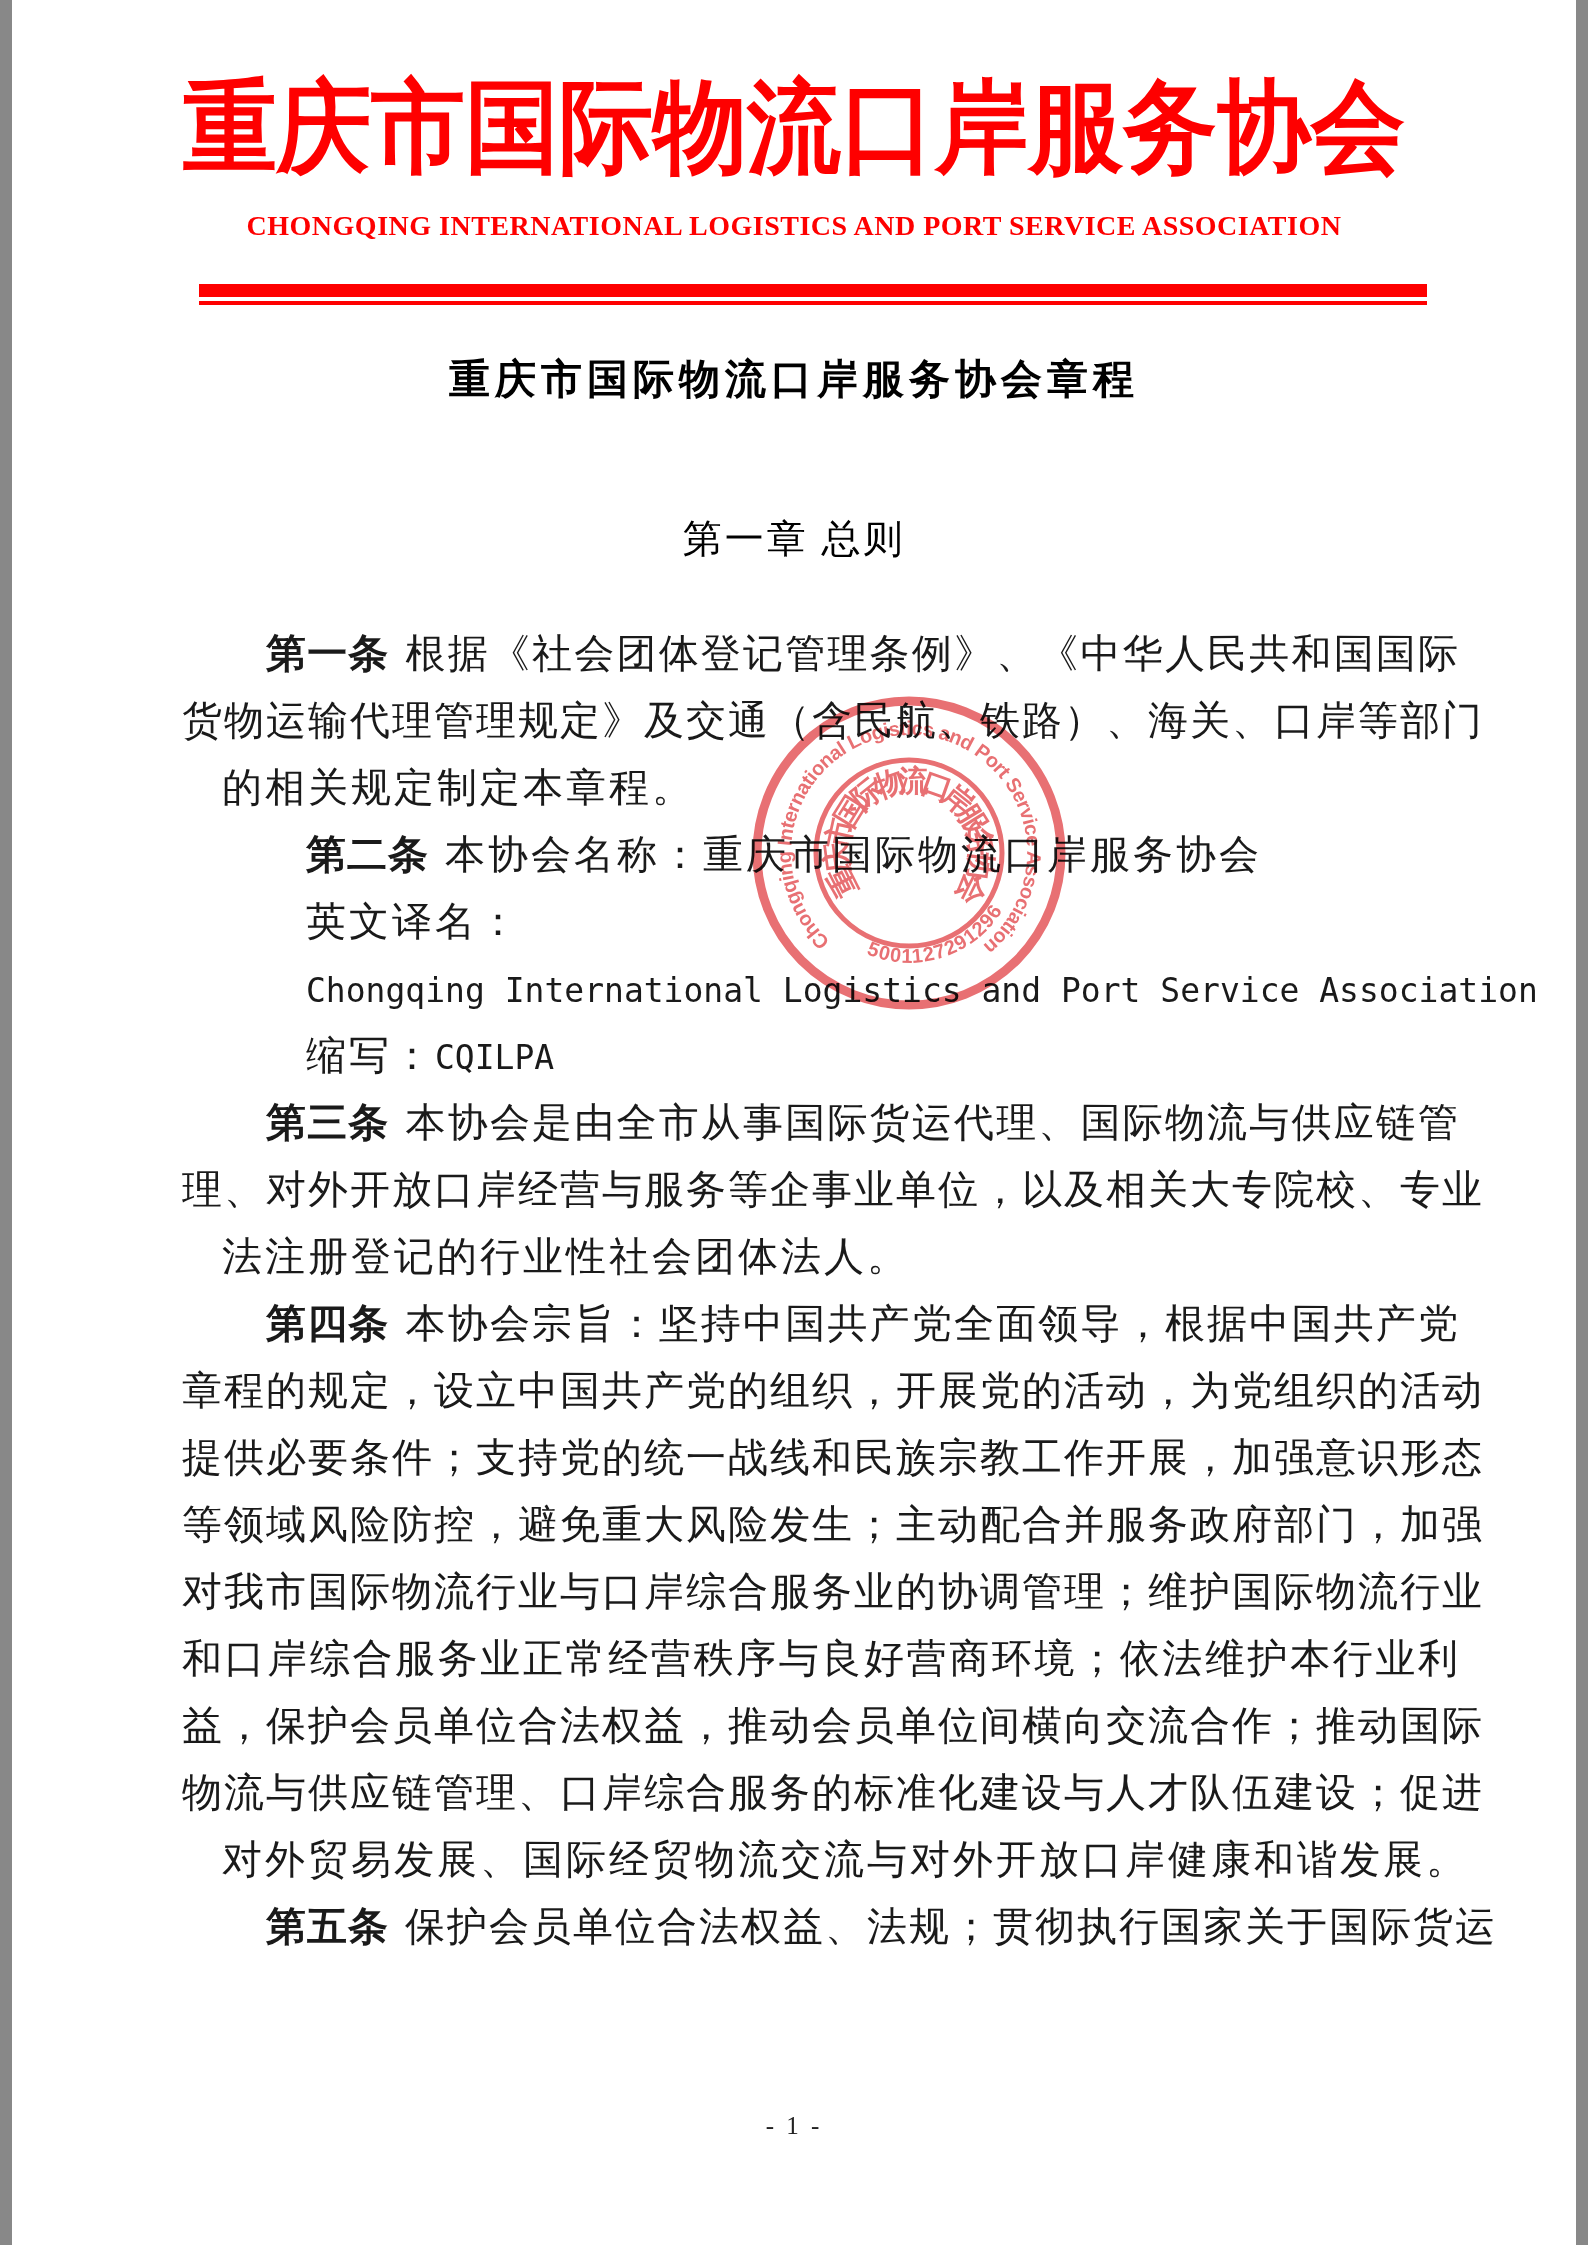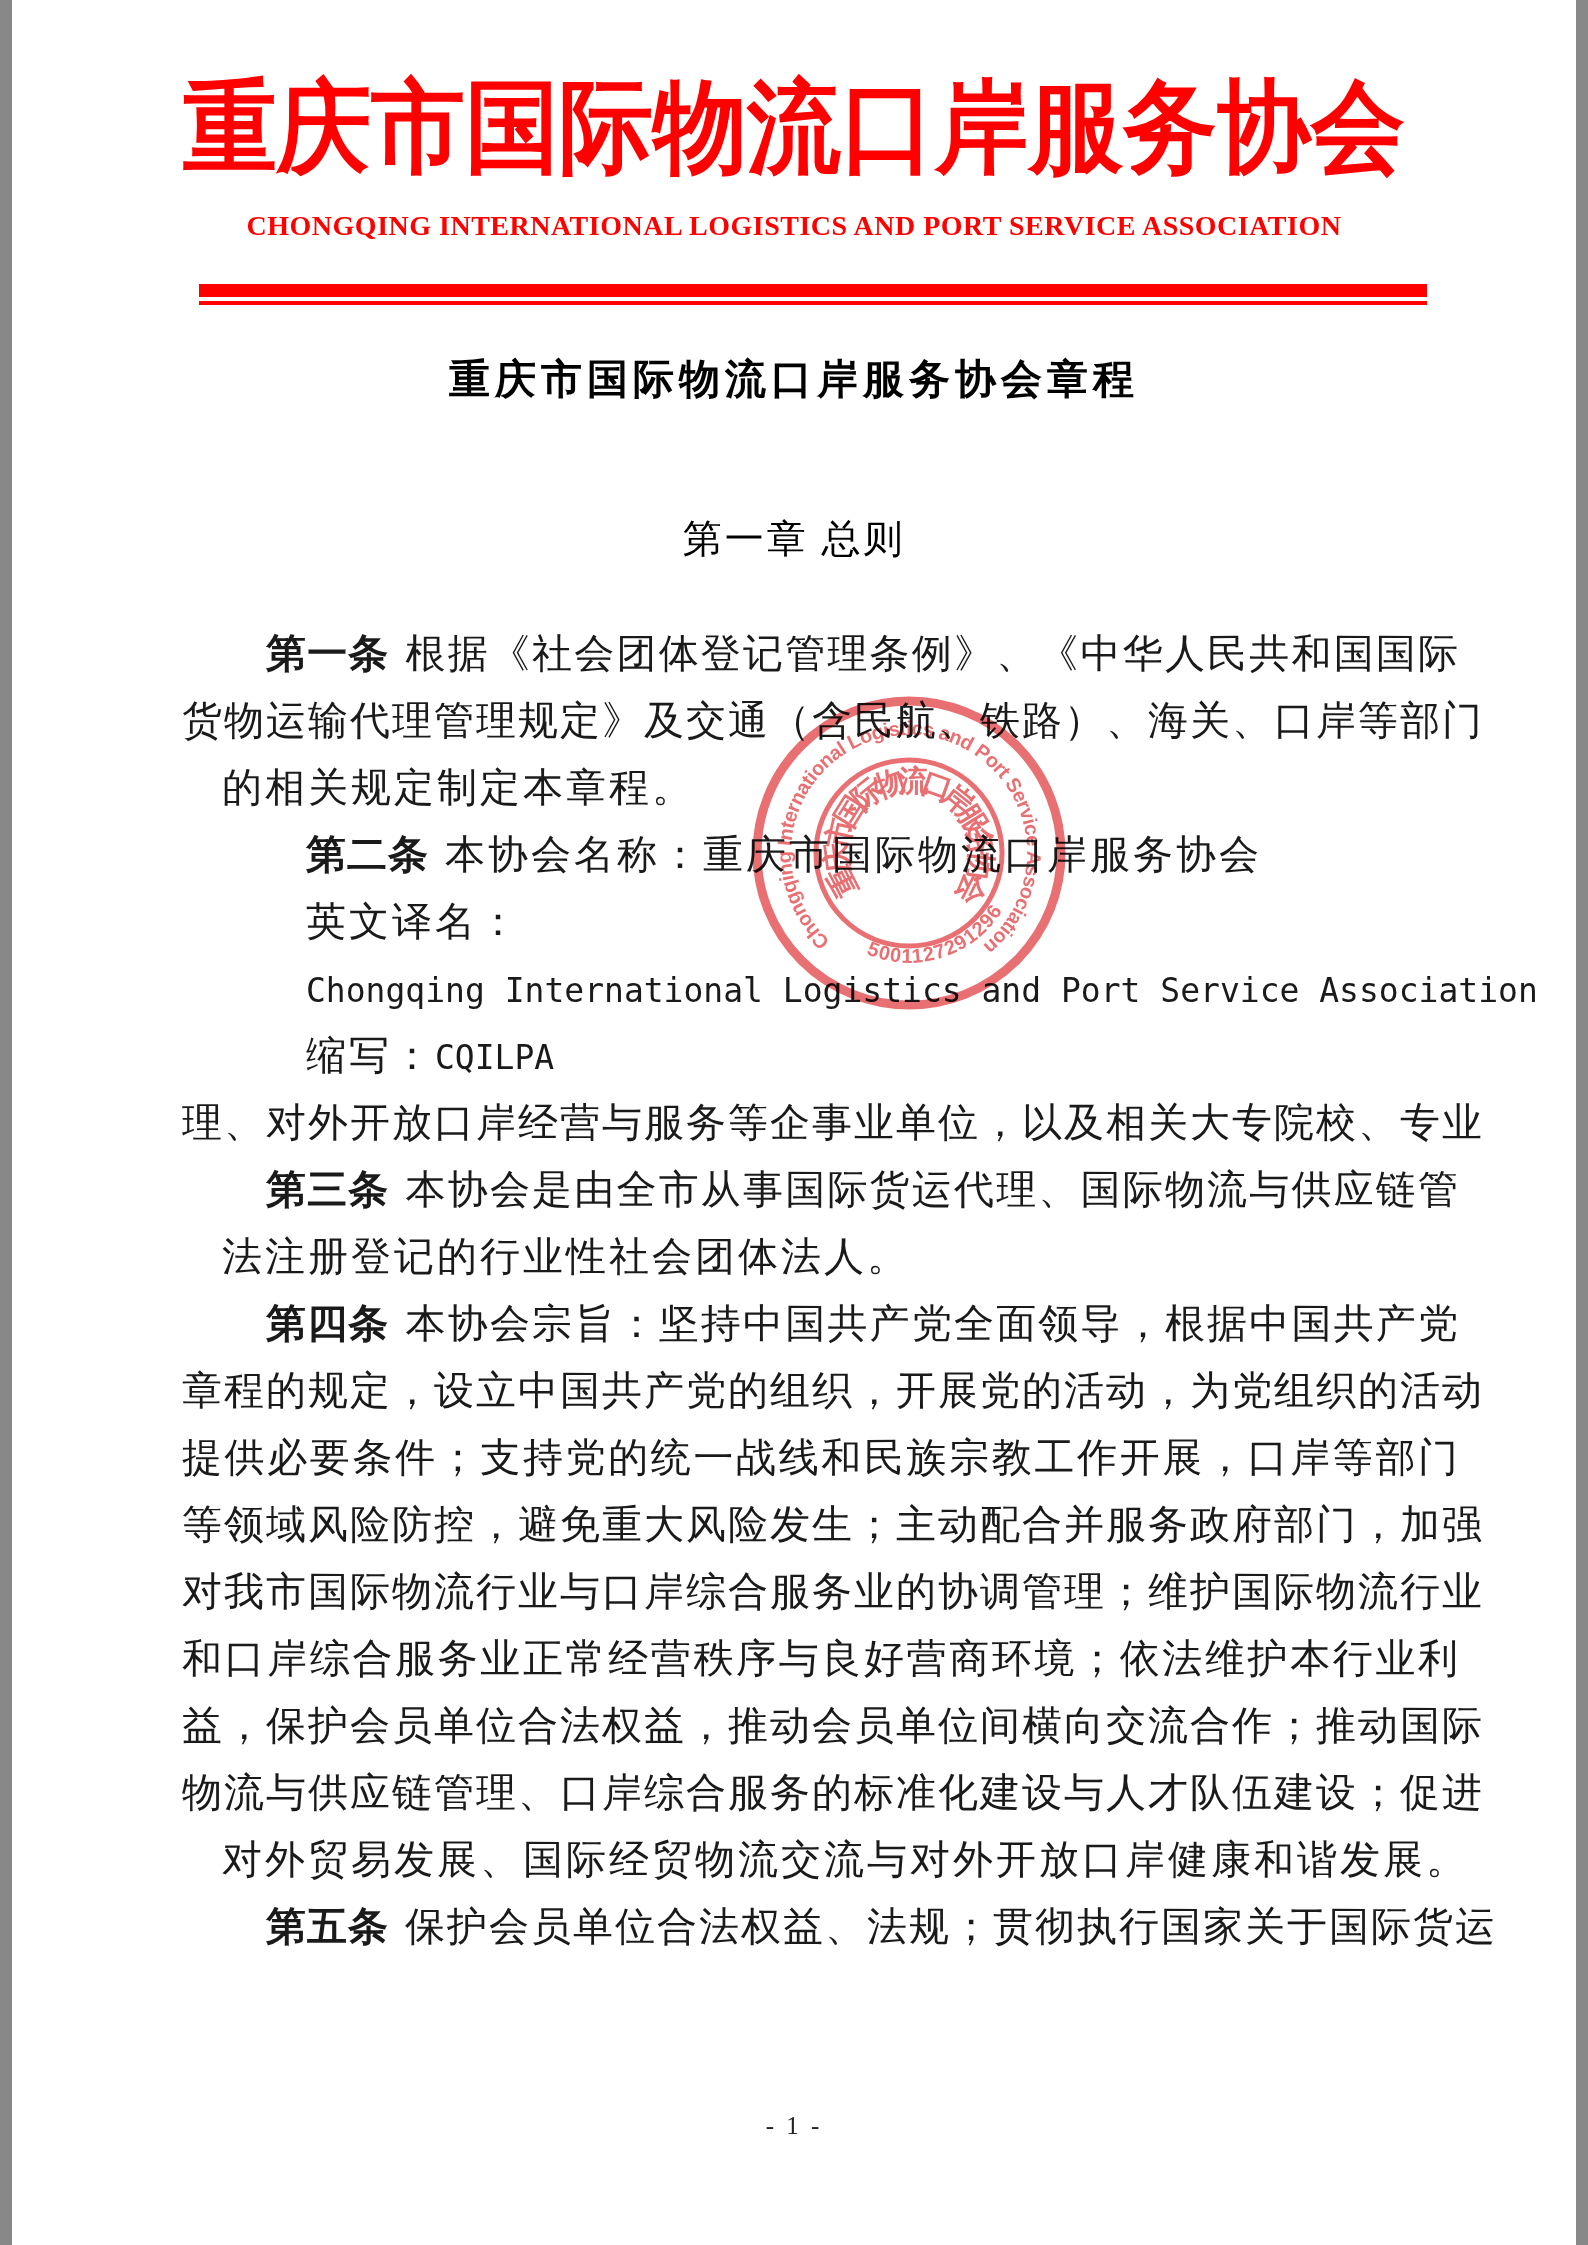--- a/index.html
+++ b/index.html
@@ -78,26 +78,26 @@
   <div class="chapter">第一章 总则</div>
 
   <div class="body-block">
       <div class="bl ind"><span class="ord">第一条</span><span>根据《社会团体登记管理条例》、《中华人民共和国国际</span></div>
       <div class="bl"><span>货物运输代理管理规定》及交通（含民航、铁路）、海关、口岸等部门</span></div>
       <div class="bl short"><span>的相关规定制定本章程。</span></div>
       <div class="bl ind short"><span class="ord">第二条</span><span>本协会名称：重庆市国际物流口岸服务协会</span></div>
       <div class="bl ind short"><span>英文译名：</span></div>
       <div class="bl ind short"><span class="mono">Chongqing International Logistics and Port Service Association</span></div>
       <div class="bl ind short"><span>缩写：</span><span class="mono">CQILPA</span></div>
+      <div class="bl ind"><span class="ord">第三条</span><span>本协会是由全市从事国际货运代理、国际物流与供应链管</span></div>
       <div class="bl"><span>理、对外开放口岸经营与服务等企事业单位，以及相关大专院校、专业</span></div>
-      <div class="bl ind"><span class="ord">第三条</span><span>本协会是由全市从事国际货运代理、国际物流与供应链管</span></div>
       <div class="bl short"><span>法注册登记的行业性社会团体法人。</span></div>
       <div class="bl ind"><span class="ord">第四条</span><span>本协会宗旨：坚持中国共产党全面领导，根据中国共产党</span></div>
       <div class="bl"><span>章程的规定，设立中国共产党的组织，开展党的活动，为党组织的活动</span></div>
-      <div class="bl"><span>提供必要条件；支持党的统一战线和民族宗教工作开展，口岸等部门</span></div>
+      <div class="bl"><span>提供必要条件；支持党的统一战线和民族宗教工作开展，加强意识形态</span></div>
       <div class="bl"><span>等领域风险防控，避免重大风险发生；主动配合并服务政府部门，加强</span></div>
       <div class="bl"><span>对我市国际物流行业与口岸综合服务业的协调管理；维护国际物流行业</span></div>
       <div class="bl"><span>和口岸综合服务业正常经营秩序与良好营商环境；依法维护本行业利</span></div>
       <div class="bl"><span>益，保护会员单位合法权益，推动会员单位间横向交流合作；推动国际</span></div>
       <div class="bl"><span>物流与供应链管理、口岸综合服务的标准化建设与人才队伍建设；促进</span></div>
       <div class="bl short"><span>对外贸易发展、国际经贸物流交流与对外开放口岸健康和谐发展。</span></div>
       <div class="bl ind"><span class="ord">第五条</span><span>保护会员单位合法权益、法规；贯彻执行国家关于国际货运</span></div>
     </div>
 
   <div class="pageno">- 1 -</div>

